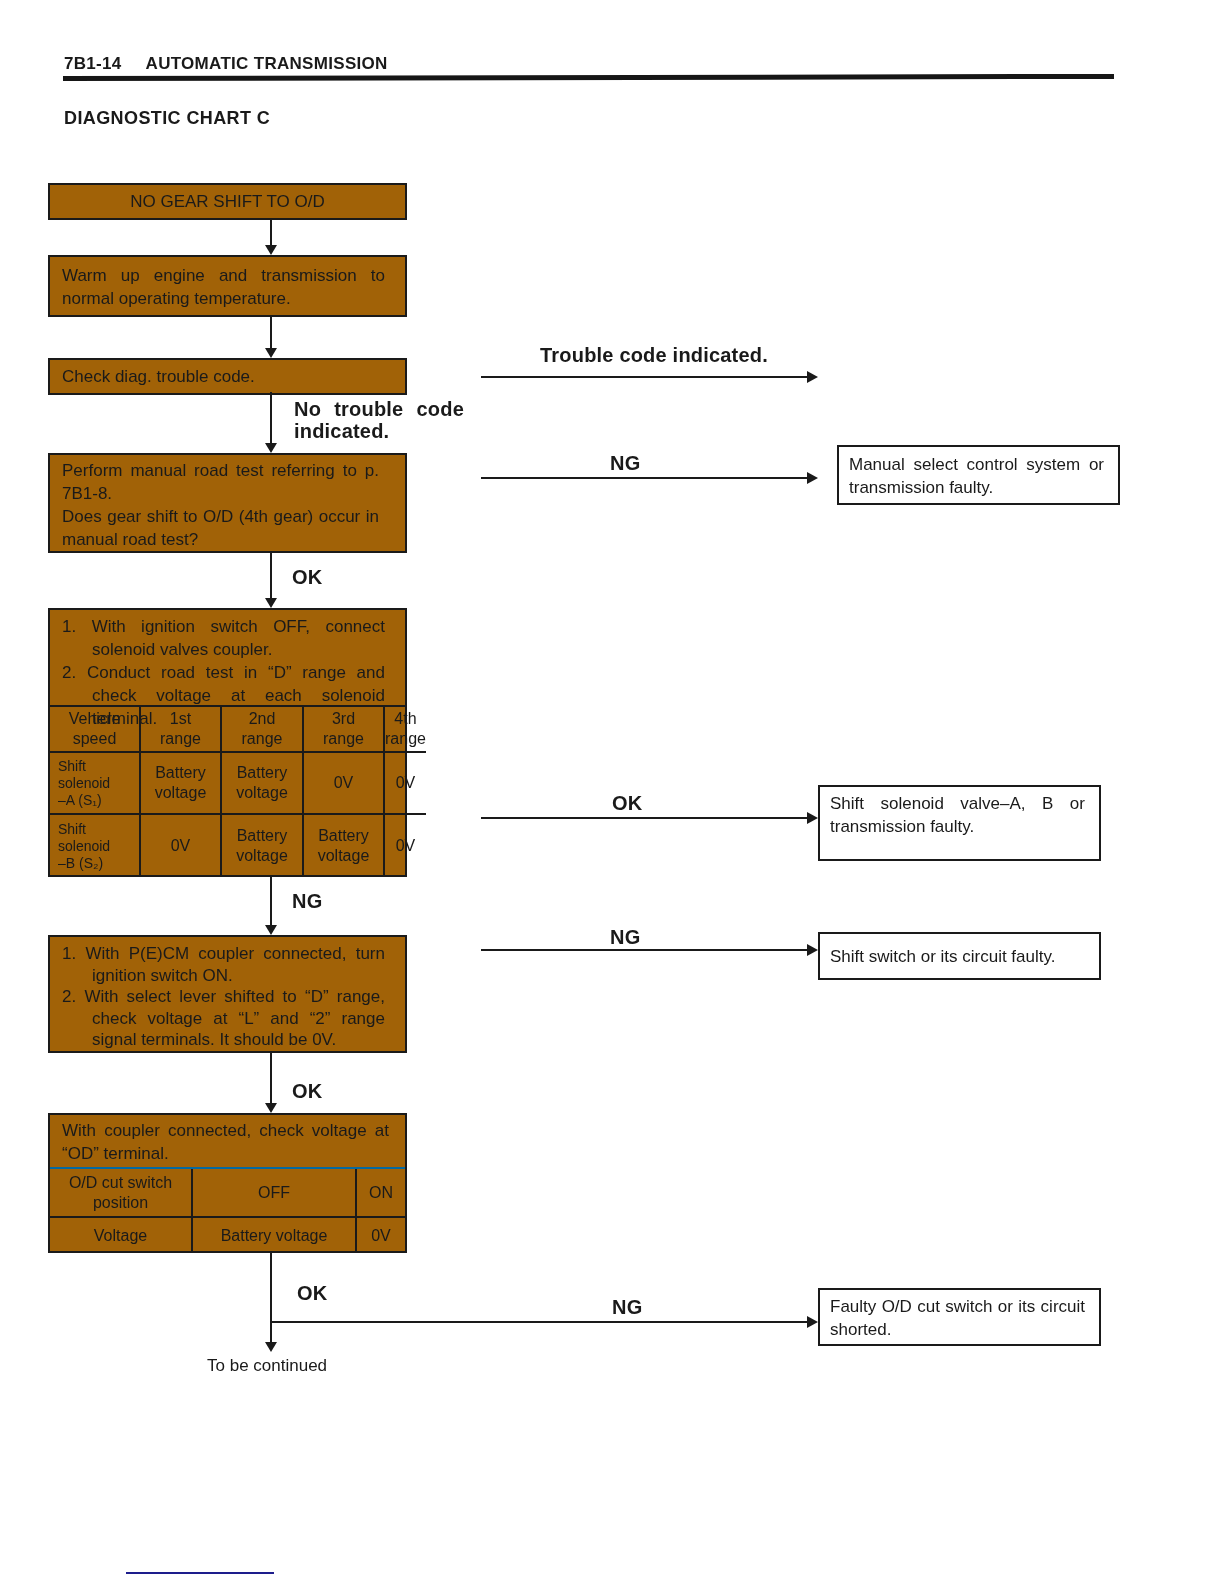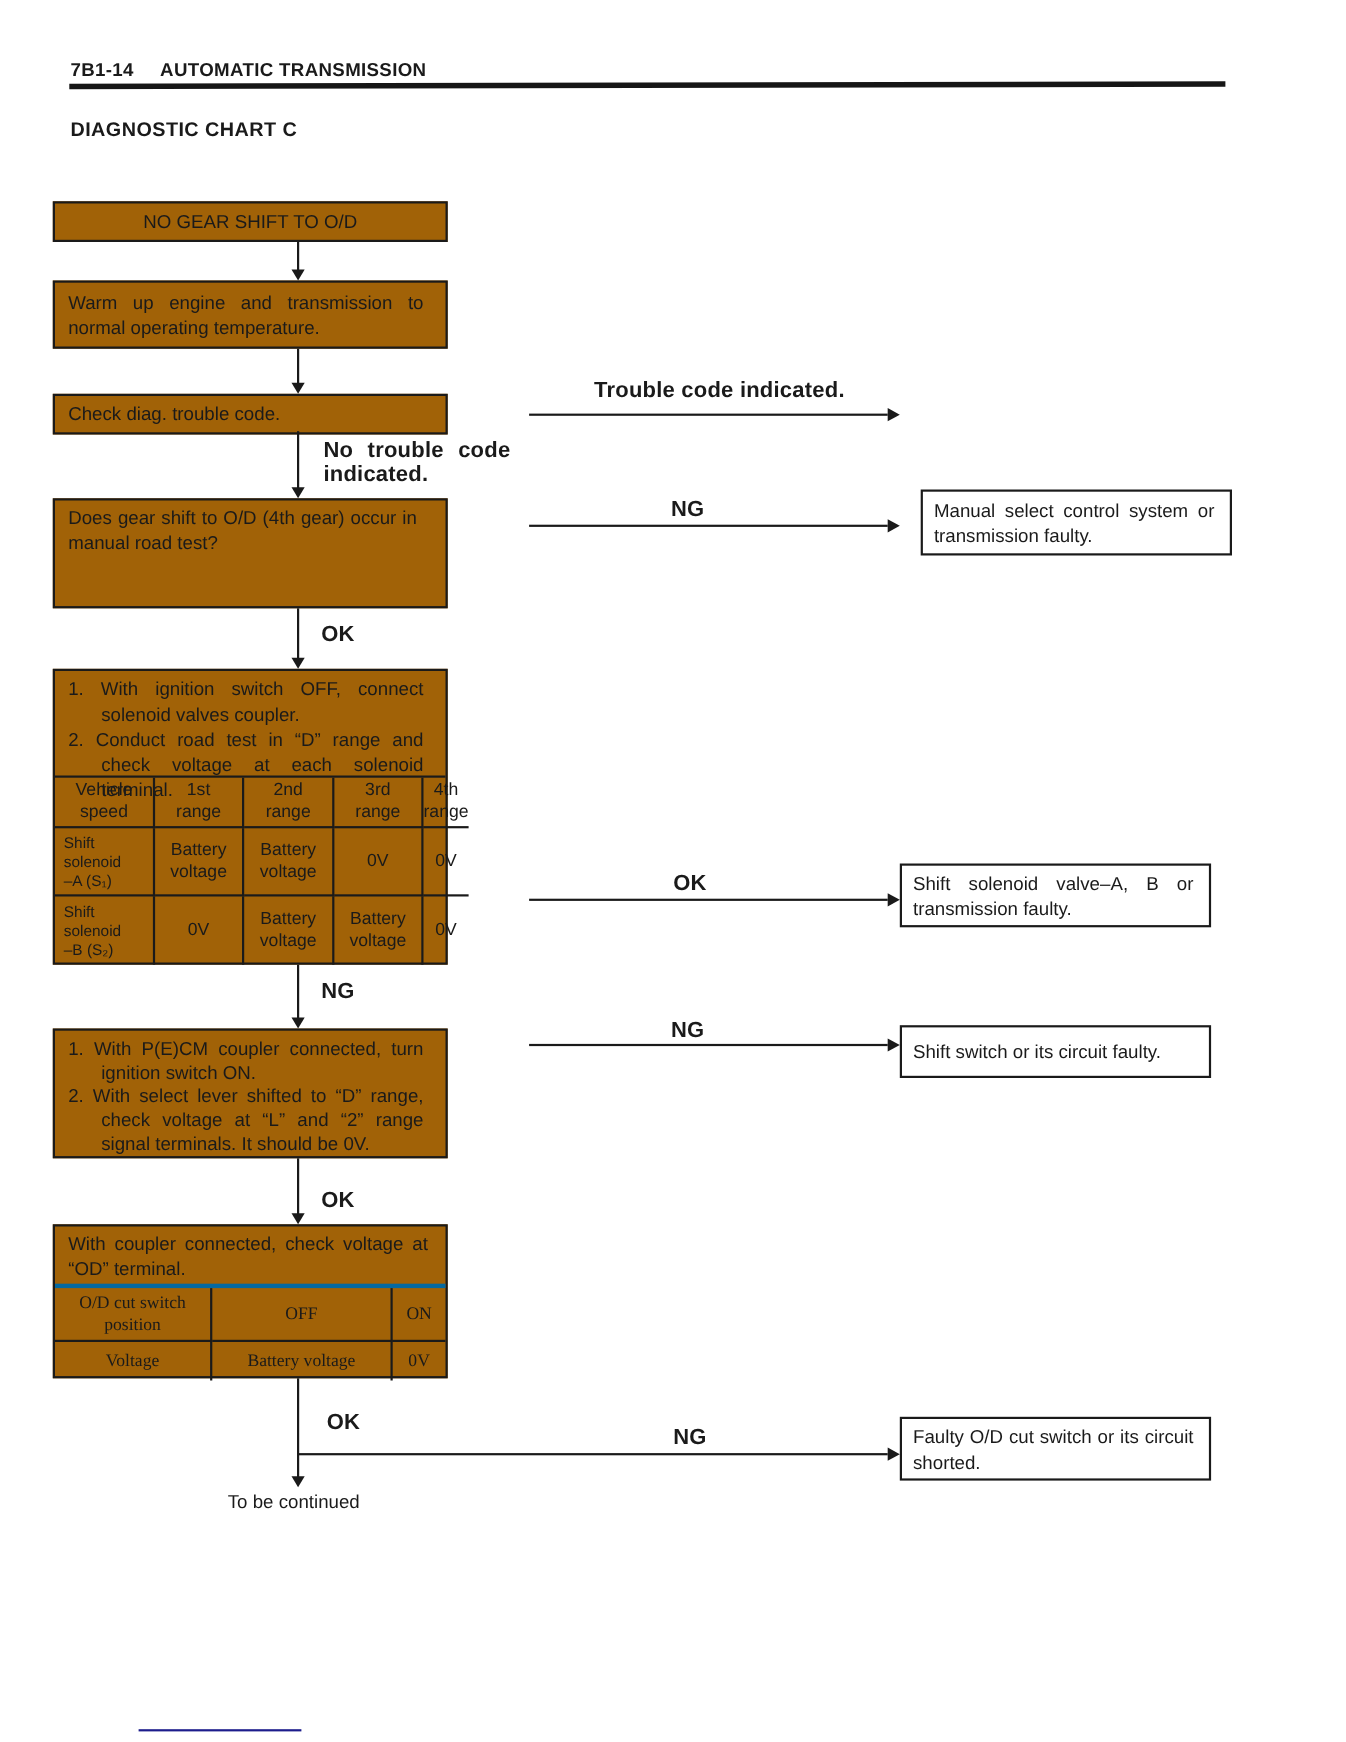--- a/index.html
+++ b/index.html
@@ -28,28 +28,28 @@
   .b3{top:358px;height:37px;padding-left:12px;}
   .b4{top:453px;height:100px;padding:4px 26px 0 12px;}
   .b5{top:608px;height:269px;}
   .b5-text{height:95px;padding:5px 20px 0 12px;box-sizing:border-box;}
   .b6{top:935px;height:118px;padding:6px 20px 0 12px;line-height:21.5px;}
   .b7{top:1113px;height:140px;}
   .b7-text{height:52px;padding:4px 16px 0 12px;box-sizing:border-box;}
   .hang{padding-left:30px;text-indent:-30px;text-align:justify;margin:0;}
   .r1{top:352px;height:60px;padding:6px 14px 0 10px;text-align:justify;}
   .r2{top:445px;height:60px;padding:6px 14px 0 10px;text-align:justify;margin-left:19px;}
-  .r3{top:785px;height:58px;padding:5px 14px 0 10px;text-align:justify;}
+  .r3{top:785px;height:76px;padding:5px 14px 0 10px;text-align:justify;}
   .r4{top:932px;height:48px;padding-left:10px;}
   .r5{top:1288px;height:58px;padding:5px 14px 0 10px;text-align:justify;}
   
   .sol-table{display:grid;grid-template-columns:91px 81px 82px 81px 1fr;
              grid-template-rows:46px 62px 62px;border-top:2px solid #1a1a1a;}
   .od-table{display:grid;grid-template-columns:143px 164px 1fr;
-            grid-template-rows:49px 35px;border-top:4px solid #0369a1;font-family:Liberation Serif, serif;}
+            grid-template-rows:49px 35px;border-top:2px solid #0369a1;}
   .cell{border-right:2px solid #1a1a1a;border-bottom:2px solid #1a1a1a;
         display:flex;align-items:center;justify-content:center;text-align:center;
         white-space:pre-line;font-size:16px;line-height:20px;box-sizing:border-box;}
   .sol-table .cell:nth-child(5n){border-right:none;}
   .sol-table .cell:nth-child(n+11){border-bottom:none;}
   .od-table .cell:nth-child(3n){border-right:none;}
   .od-table .cell:nth-child(n+4){border-bottom:none;}
   .row-label{justify-content:flex-start;text-align:left;padding-left:8px;
              font-size:14px;line-height:17px;}
   
@@ -81,20 +81,21 @@
 
   <div class="fbox b1 center-txt">NO GEAR SHIFT TO O/D</div>
 
   <div class="fbox b2">
     <p class="jp">Warm up engine and transmission to normal operating temperature.</p>
   </div>
 
   <div class="fbox b3 vcenter">Check diag. trouble code.</div>
 
   <div class="fbox b4">
+    <p class="jp">Perform manual road test referring to p. 7B1-8.</p>
     <p class="jp">Does gear shift to O/D (4th gear) occur in manual road test?</p>
   </div>
 
   <div class="fbox b5">
     <div class="b5-text">
       <p class="hang">1. With ignition switch OFF, connect solenoid valves coupler.</p>
       <p class="hang">2. Conduct road test in “D” range and check voltage at each solenoid terminal.</p>
     </div>
     <div class="sol-table">
       <div class="cell">Vehicle

